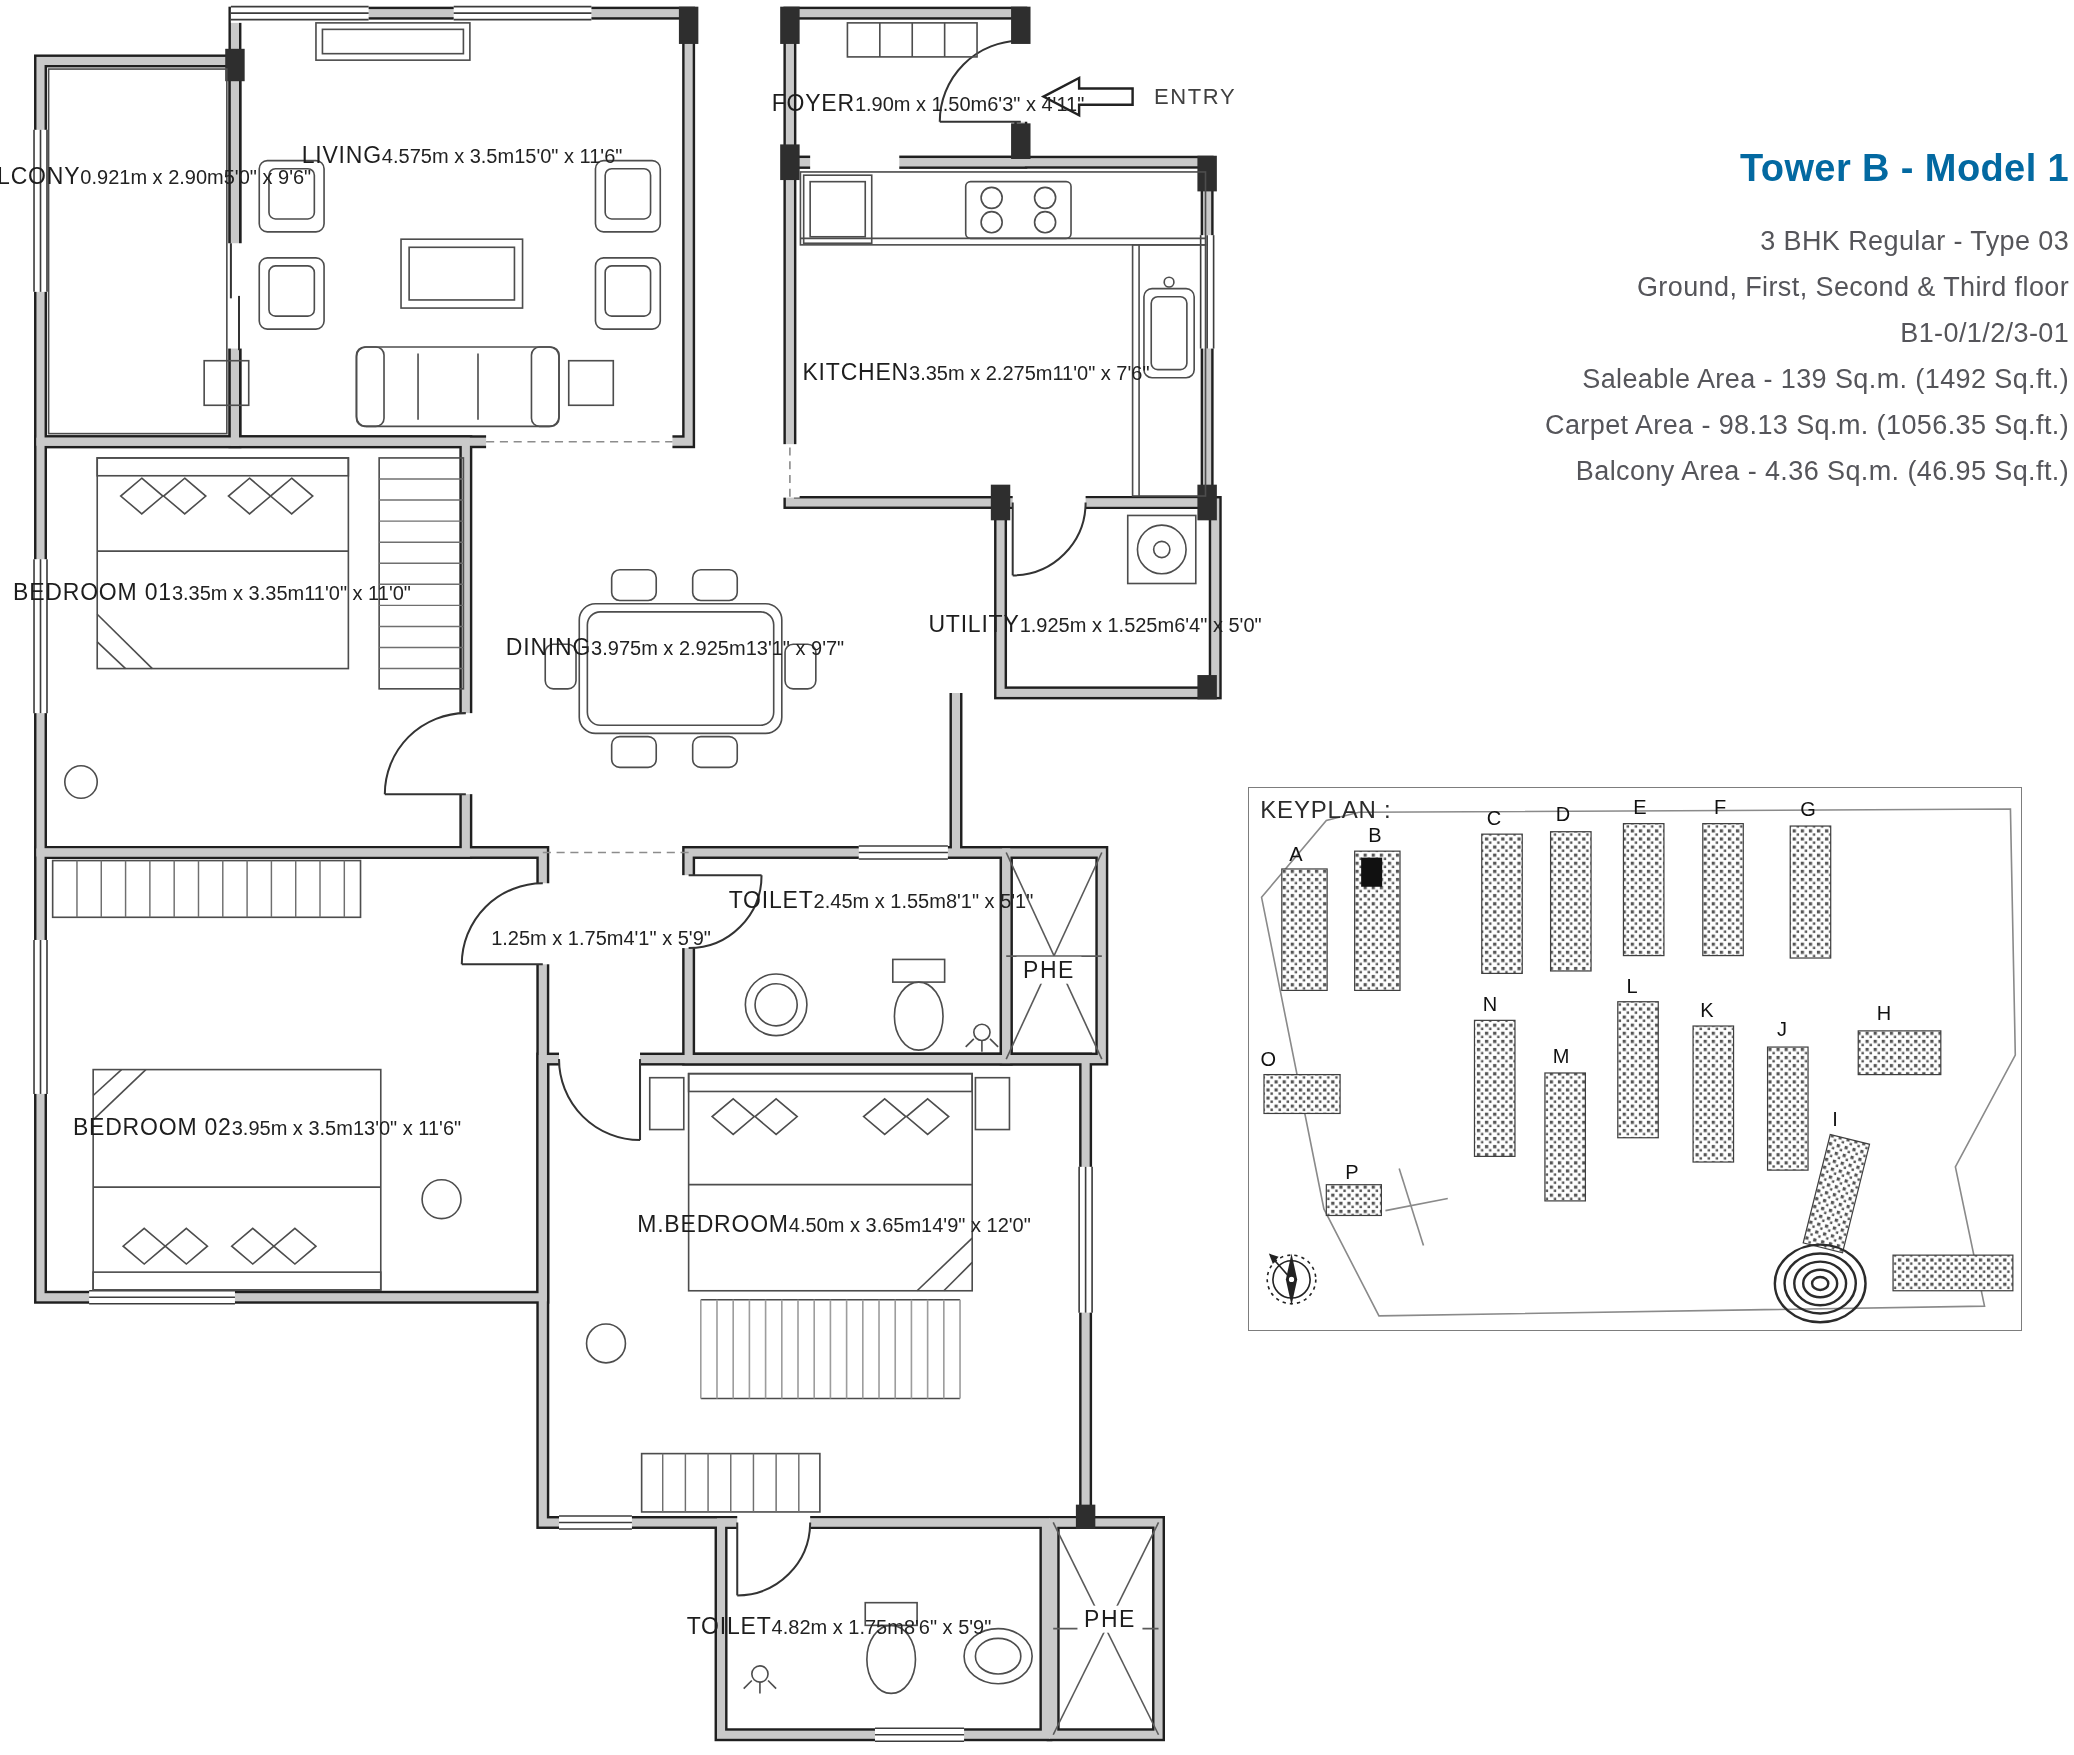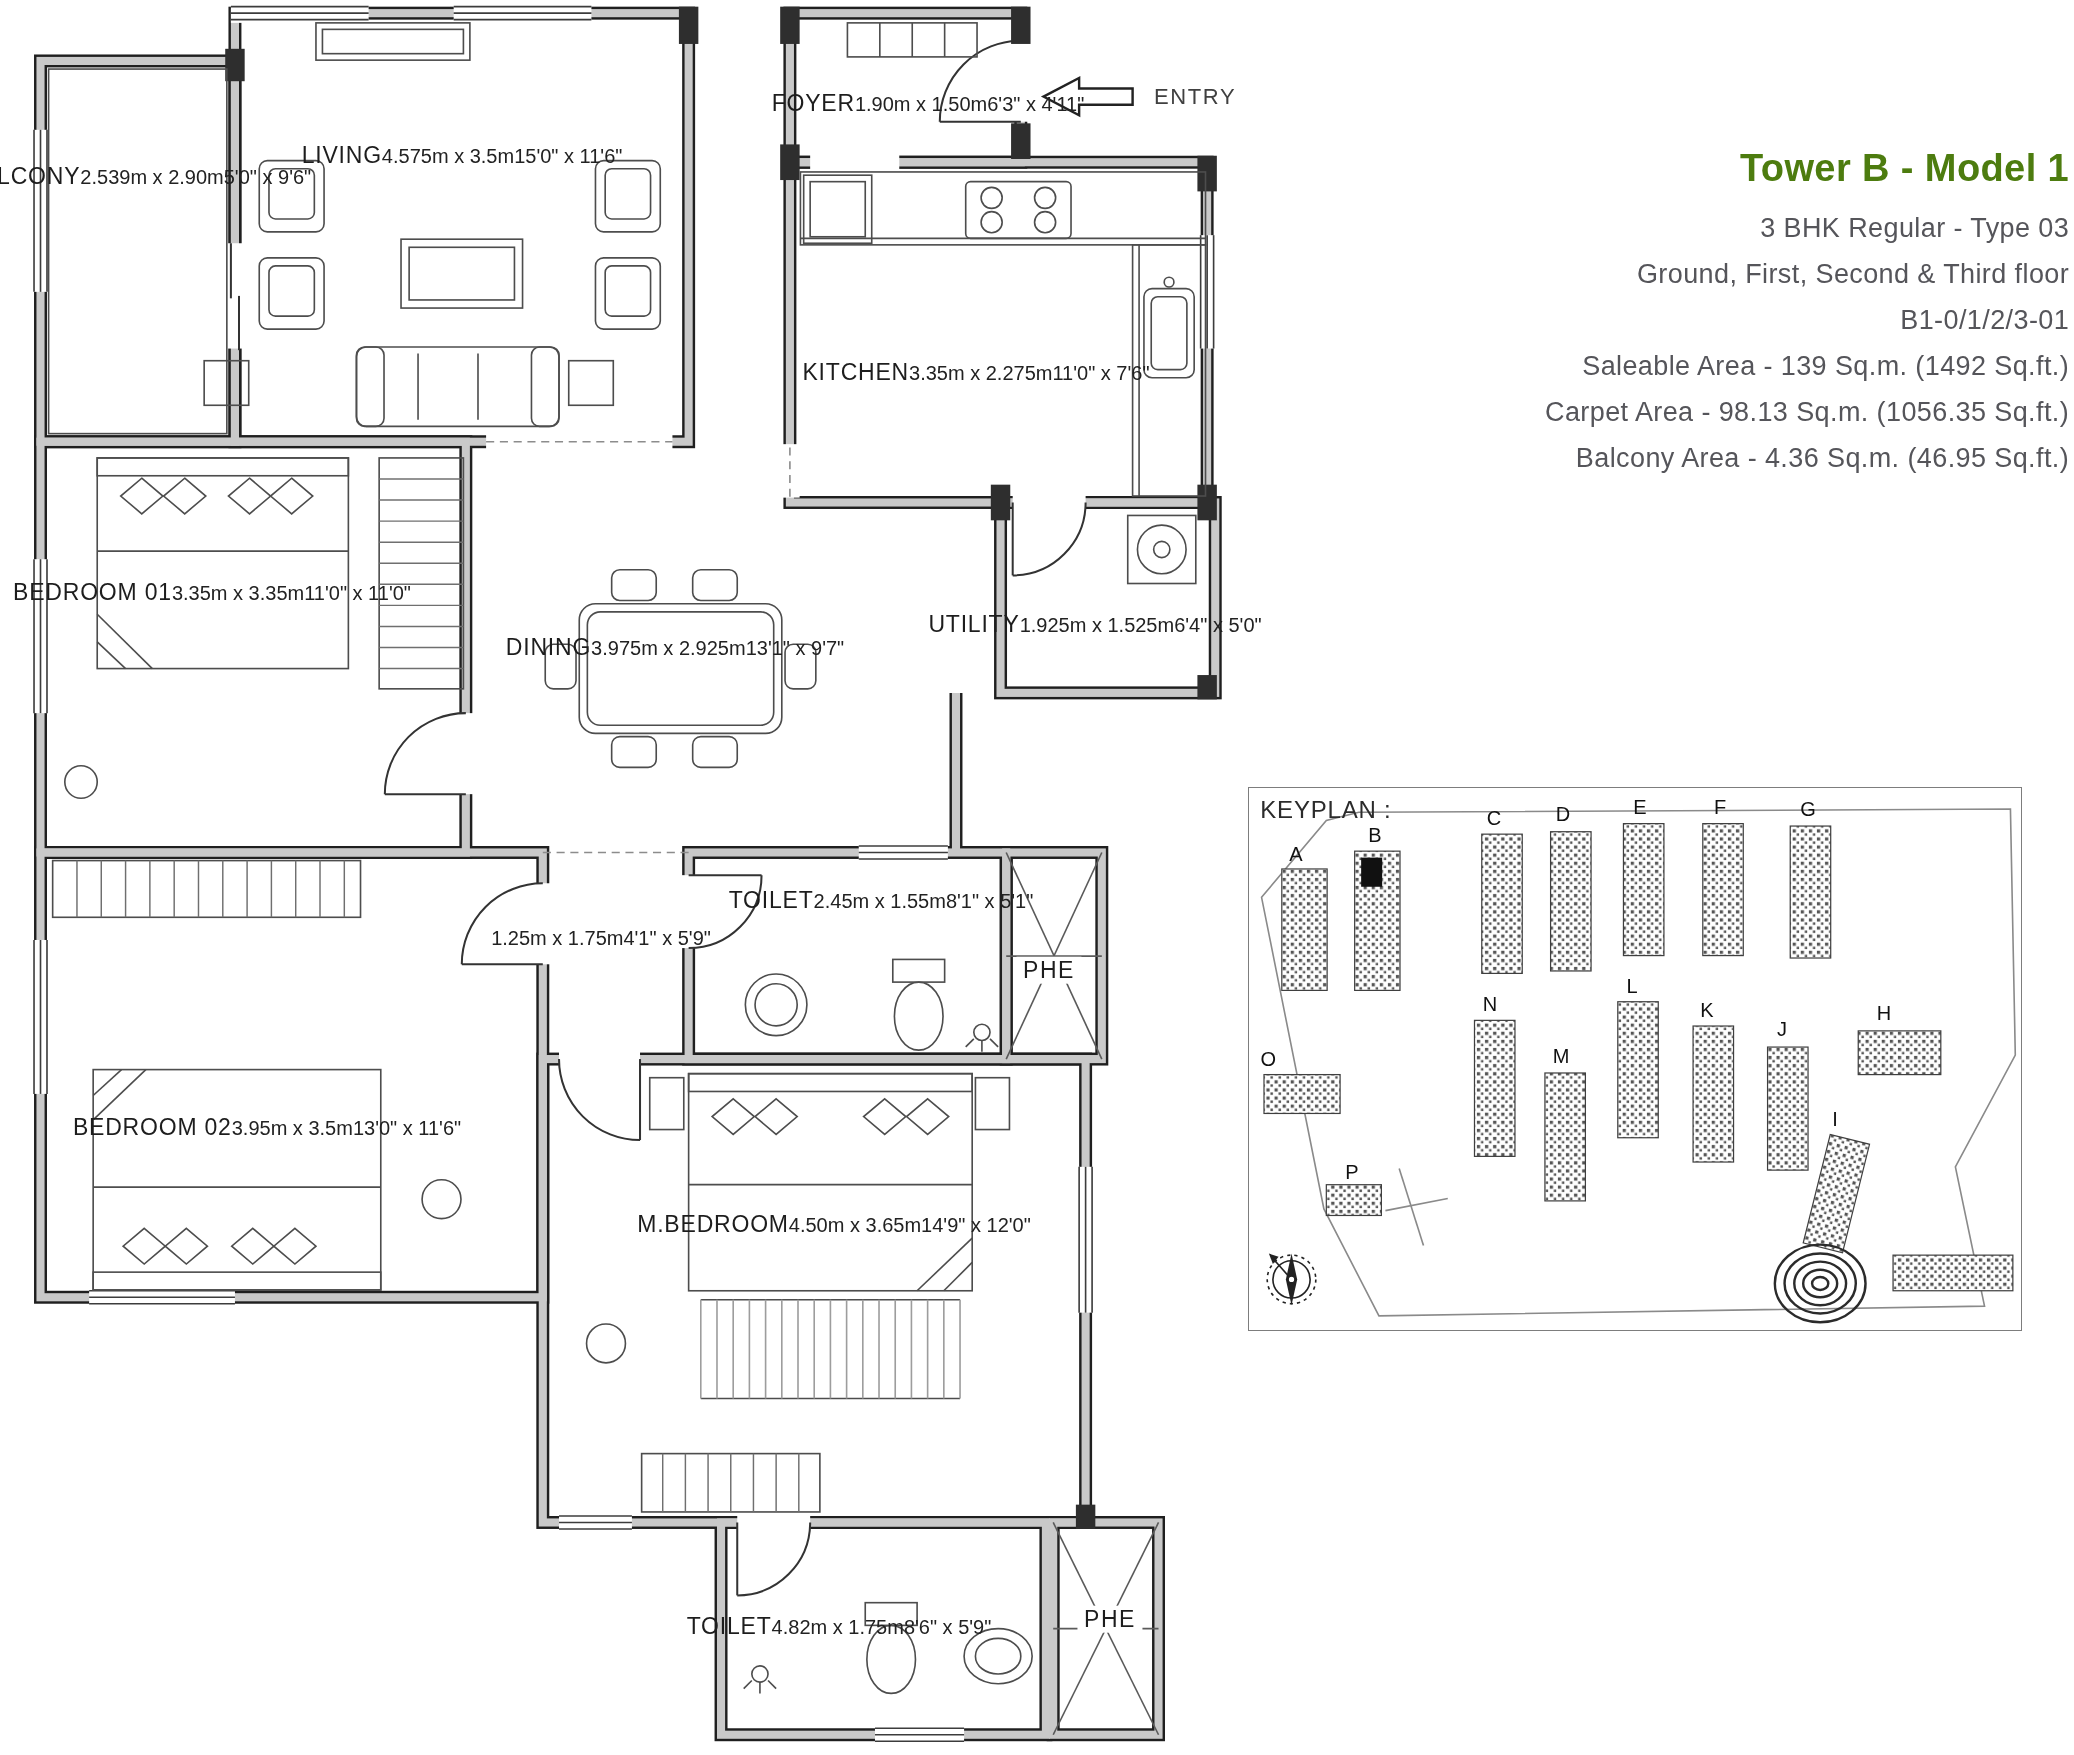--- a/index.html
+++ b/index.html
@@ -25,21 +25,21 @@
   
   .room-label{position:absolute;transform:translate(-50%,-50%);display:flex;flex-direction:row;
               align-items:center;white-space:nowrap;color:#1d1d1d;z-index:5;text-align:right;}
   .rname{font-size:23px;letter-spacing:0.8px;margin-bottom:1.6px;}
   .rdim{font-size:20px;line-height:25px;color:#222;}
   .phe-label .rname{background:#fff;padding:0 6.5px;letter-spacing:1.6px;}
   .entry-label{position:absolute;left:1154px;top:84px;font-size:22px;letter-spacing:1.6px;color:#404040;}
 
   
   .info-block{position:absolute;top:147px;right:4.9px;text-align:right;color:#55555a;z-index:5;}
-  .info-title{font-size:38px;font-weight:bold;color:#4d7c0f;margin-bottom:15px;letter-spacing:0.4px;}
+  .info-title{font-size:38px;font-weight:bold;color:#0369a1;margin-bottom:28px;letter-spacing:0.4px;}
   .info-line{font-size:27px;line-height:46px;font-weight:400;letter-spacing:0.4px;}
 
   
   .keyplan{position:absolute;left:1248px;top:787px;width:774px;height:544px;border:1.6px solid #7d7d7d;
            box-sizing:border-box;background:#fff;z-index:4;}
   .kp-svg{position:absolute;left:0;top:0;}
   .kp-head{position:absolute;left:11.3px;top:8px;font-size:24px;color:#2b2b2b;letter-spacing:0.8px;z-index:6;}
   .kp-letter{position:absolute;font-size:20px;color:#111;transform:translate(-50%,-50%);z-index:6;}
   .bld{fill:url(#bldg);stroke:#3f3f3f;stroke-width:1.5;}
   .kp-line{stroke:#8a8a8a;stroke-width:2;fill:none;}
@@ -364,21 +364,21 @@
       <line class="brace" x1="1300" y1="2010" x2="1430" y2="2010"></line>
     </g>
 
     <g>
       <polygon class="arrow" points="1288,119 1332,96 1332,109 1398,109 1398,129 1332,129 1332,142"></polygon>
     </g>
   </svg>
 
   <div class="room-label" style="left:138px;top:177px">
     <span class="rname">BALCONY</span>
-    <span class="rdim">2.539m x 2.90m</span>
+    <span class="rdim">0.921m x 2.90m</span>
     <span class="rdim">5'0" x 9'6"</span>
   </div>
   <div class="room-label" style="left:462px;top:156px">
     <span class="rname">LIVING</span>
     <span class="rdim">4.575m x 3.5m</span>
     <span class="rdim">15'0" x 11'6"</span>
   </div>
   <div class="room-label" style="left:928px;top:104px">
     <span class="rname">FOYER</span>
     <span class="rdim">1.90m x 1.50m</span>

